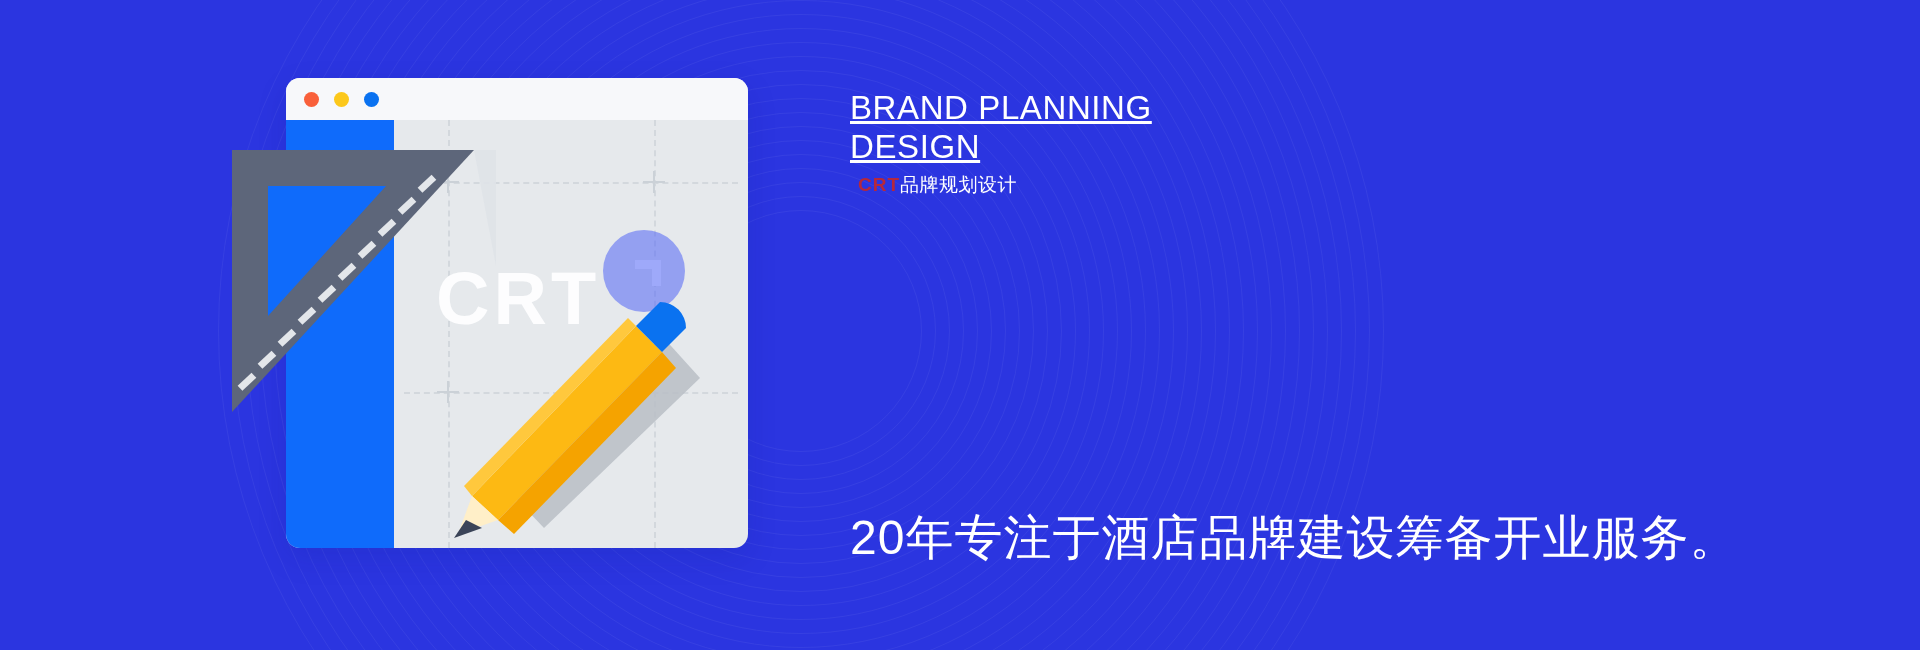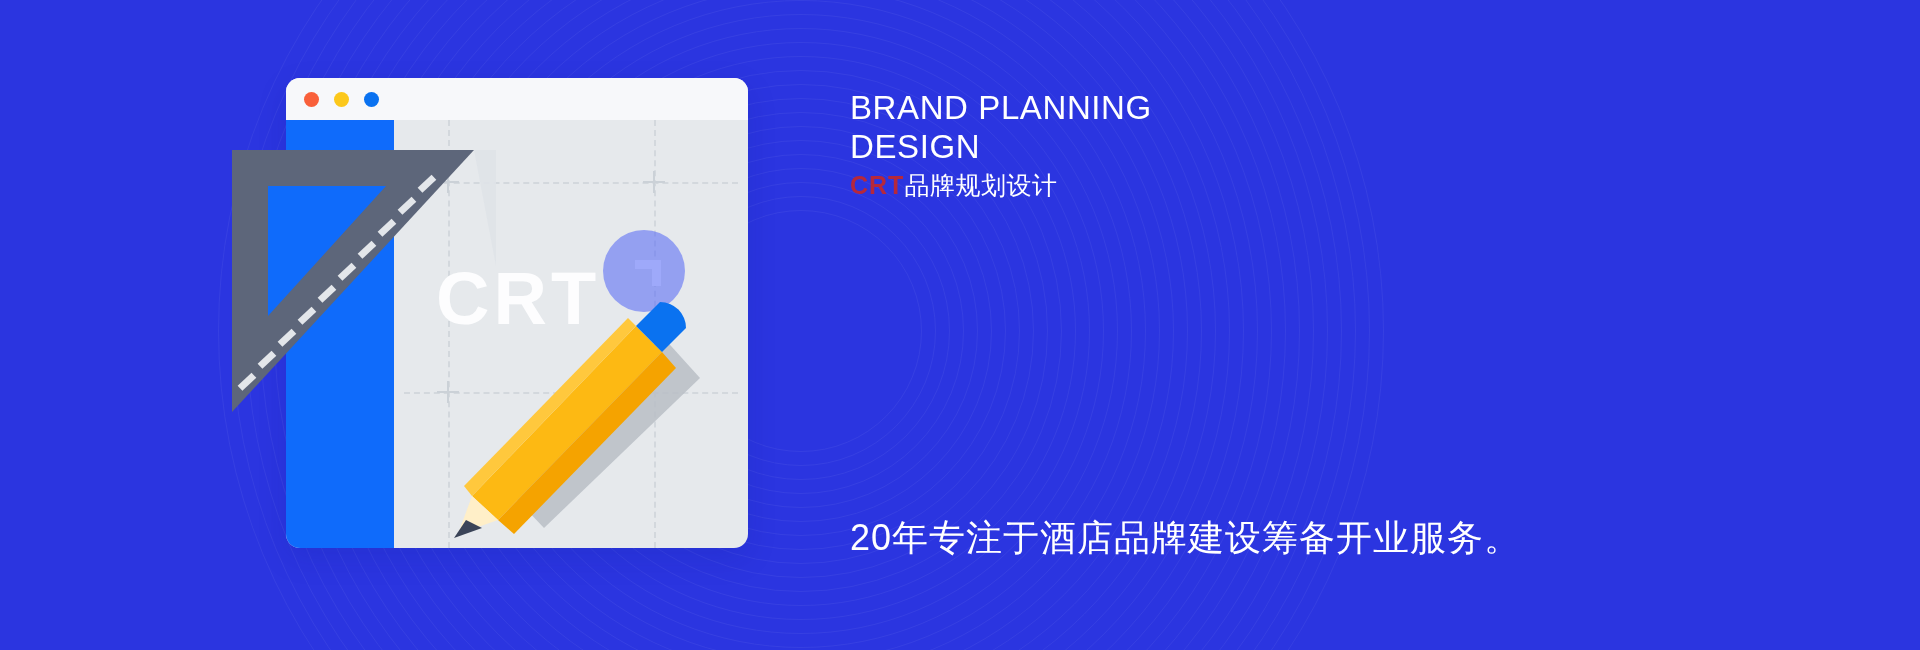--- a/index.html
+++ b/index.html
@@ -85,35 +85,35 @@
   .eraser-glow{
     position:absolute;left:375px;top:152px;width:82px;height:82px;border-radius:50%;
     background:rgba(80,100,245,0.55);
   }
 
   
   #text-block{position:absolute;left:850px;top:0;width:1000px;height:650px;}
   .headline{
     position:absolute;left:0;top:88px;width:460px;
     color:#FFFFFF;font-size:33px;line-height:39px;font-weight:300;
-    letter-spacing:0.6px;white-space:pre-line;
+    letter-spacing:0.6px;white-space:pre-line;text-decoration:underline;
   }
   .subhead{
-    position:absolute;left:0;top:172px;font-size:25px;line-height:26px;
+    position:absolute;left:8px;top:172px;font-size:19px;line-height:26px;
     color:#FFFFFF;font-weight:400;letter-spacing:0.5px;
   }
   .subhead .crt-red{color:#B5283C;font-weight:700;letter-spacing:1px;}
   .tagline-en{
     position:absolute;left:0;top:405px;width:830px;
     color:#FFFFFF;font-size:39px;line-height:49px;font-weight:300;
     letter-spacing:-0.2px;white-space:pre-line;
   }
   .tagline-cn{
     position:absolute;left:0;top:512px;
-    color:#FFFFFF;font-size:36px;line-height:52px;font-weight:300;
+    color:#FFFFFF;font-size:48px;line-height:52px;font-weight:300;
     letter-spacing:1px;
   }
 </style>
 </head>
 <body>
 
 <div id="banner">
 
   <div class="rings-group" id="rings-host">
       <div class="rings" style="width: 240px; height: 240px; left: 680px; top: 210px;"></div>

